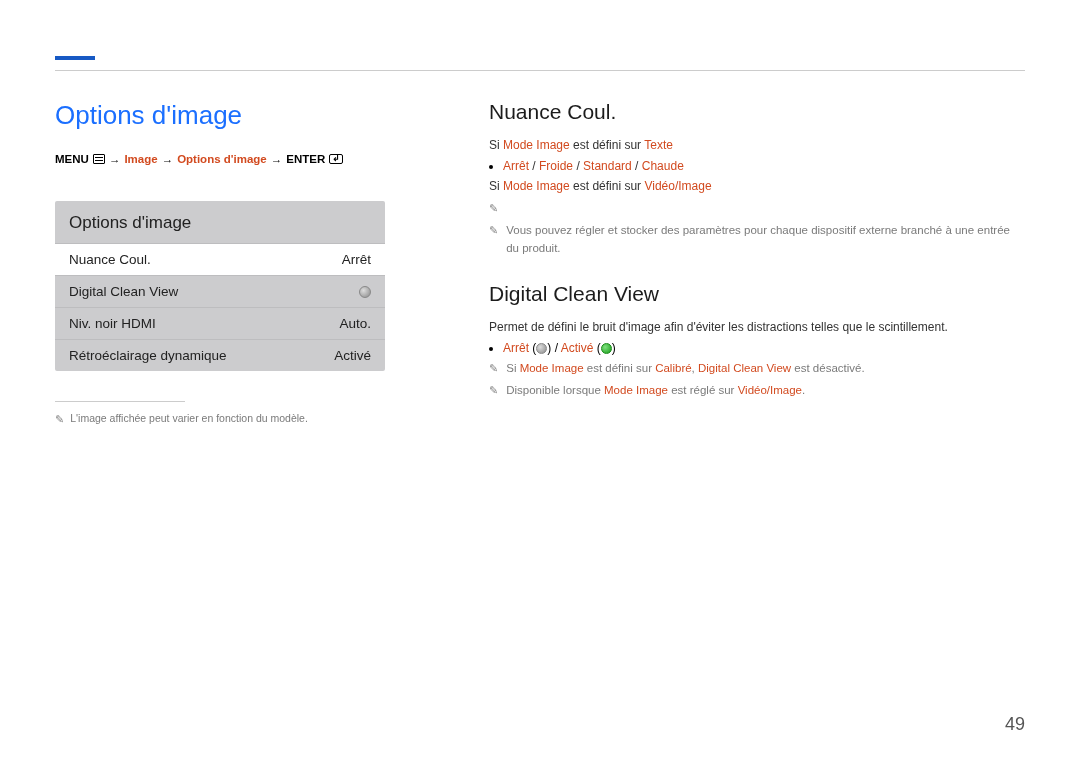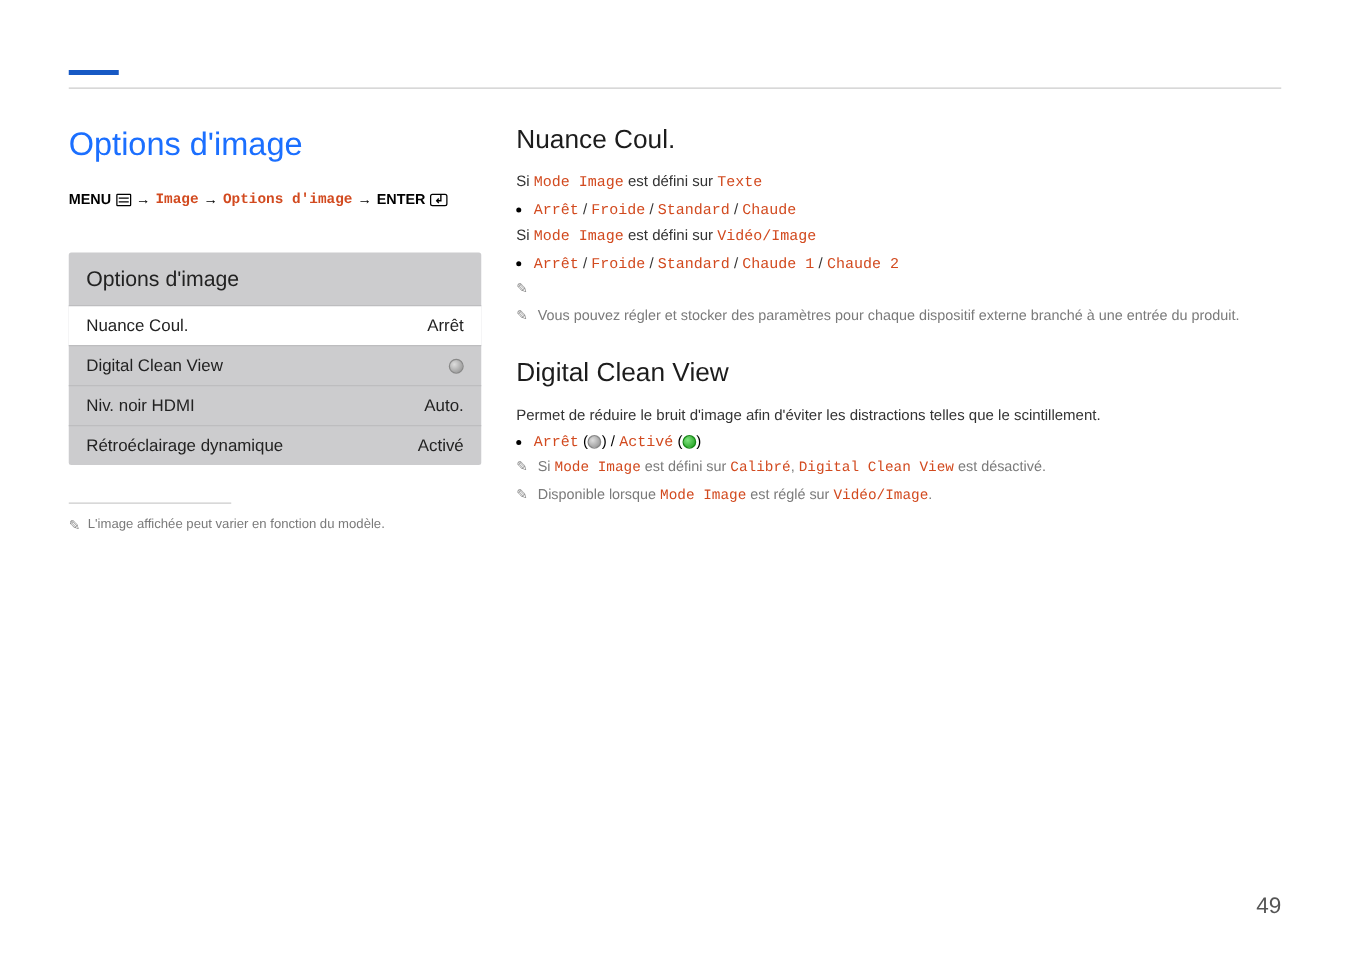--- a/index.html
+++ b/index.html
@@ -26,21 +26,21 @@
     right: 55px;
     height: 1px;
     background: #ccc;
   }
   .content {
     position: absolute;
     top: 100px;
     left: 55px;
     right: 55px;
     display: flex;
-    gap: 28px;
+    gap: 104px;
   }
   .left-col { width: 330px; flex-shrink: 0; }
   .right-col { flex: 1; }
 
   .page-title {
     color: #1b6fff;
     font-size: 26px;
     font-weight: 400;
     margin-bottom: 22px;
   }
@@ -129,21 +129,21 @@
     color: #1c1c1c;
     margin-bottom: 12px;
     font-weight: 500;
   }
   .section-h.mt { margin-top: 24px; }
   .body-text {
     font-size: 12px;
     color: #333;
     line-height: 1.6;
   }
-  .hl { color: #d24a1f; font-family: Liberation Mono, monospace; }
+  .hl { color: #d24a1f; }
   .bullet-list { margin-left: 14px; margin-top: 4px; margin-bottom: 4px; }
   .bullet-list li { font-size: 12px; margin-bottom: 3px; }
   .bullet-list li .hl { font-weight: normal; }
   .bullet-list li .sep { color: #333; }
   .note-row {
     display: flex; align-items: flex-start; gap: 8px;
     font-size: 11.5px; color: #7a7a7a;
     margin-top: 3px;
     line-height: 1.6;
   }
@@ -220,36 +220,31 @@
     </div>
     <ul class="bullet-list">
       <li>
         <span class="hl">Arrêt</span><span class="sep"> / </span><span class="hl">Froide</span><span class="sep"> / </span><span class="hl">Standard</span><span class="sep"> / </span><span class="hl">Chaude</span>
       </li>
     </ul>
 
     <div class="body-text">
       <span>Si </span><span class="hl">Mode Image</span><span> est défini sur </span><span class="hl">Vidéo/Image</span>
     </div>
-    <ul class="bullet-list">
-      <li>
-        <span class="hl">Arrêt</span><span class="sep"> / </span><span class="hl">Froide</span><span class="sep"> / </span><span class="hl">Standard</span><span class="sep"> / </span><span class="hl">Chaude 1</span><span class="sep"> / </span><span class="hl">Chaude 2</span>
-      </li>
-    </ul>
 
     <div class="note-row">
       <span class="pencil-icon">✎</span>
     </div>
     <div class="note-row">
       <span class="pencil-icon">✎</span>
       <span>Vous pouvez régler et stocker des paramètres pour chaque dispositif externe branché à une entrée du produit.</span>
     </div>
 
     <div class="section-h mt">Digital Clean View</div>
-    <div class="body-text">Permet de réduire le bruit d'image afin d'éviter les distractions telles que le scintillement.</div>
+    <div class="body-text">Permet de défini le bruit d'image afin d'éviter les distractions telles que le scintillement.</div>
     <ul class="bullet-list">
       <li>
         <span class="hl">Arrêt</span>
         <span> (</span><span class="inline-dot dot-grey"></span><span>) / </span>
         <span class="hl">Activé</span>
         <span> (</span><span class="inline-dot dot-green"></span><span>)</span>
       </li>
     </ul>
     <div class="note-row">
       <span class="pencil-icon">✎</span>

